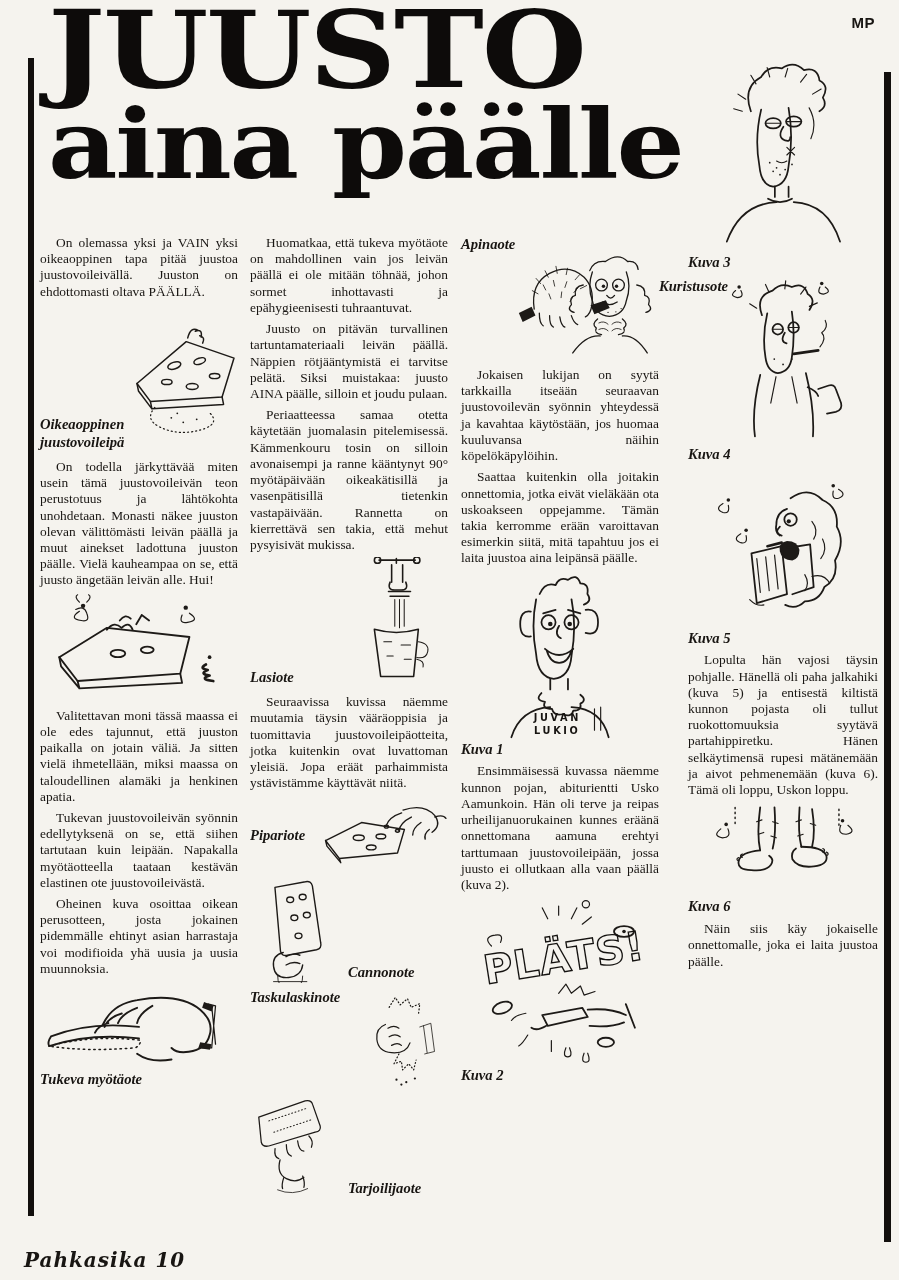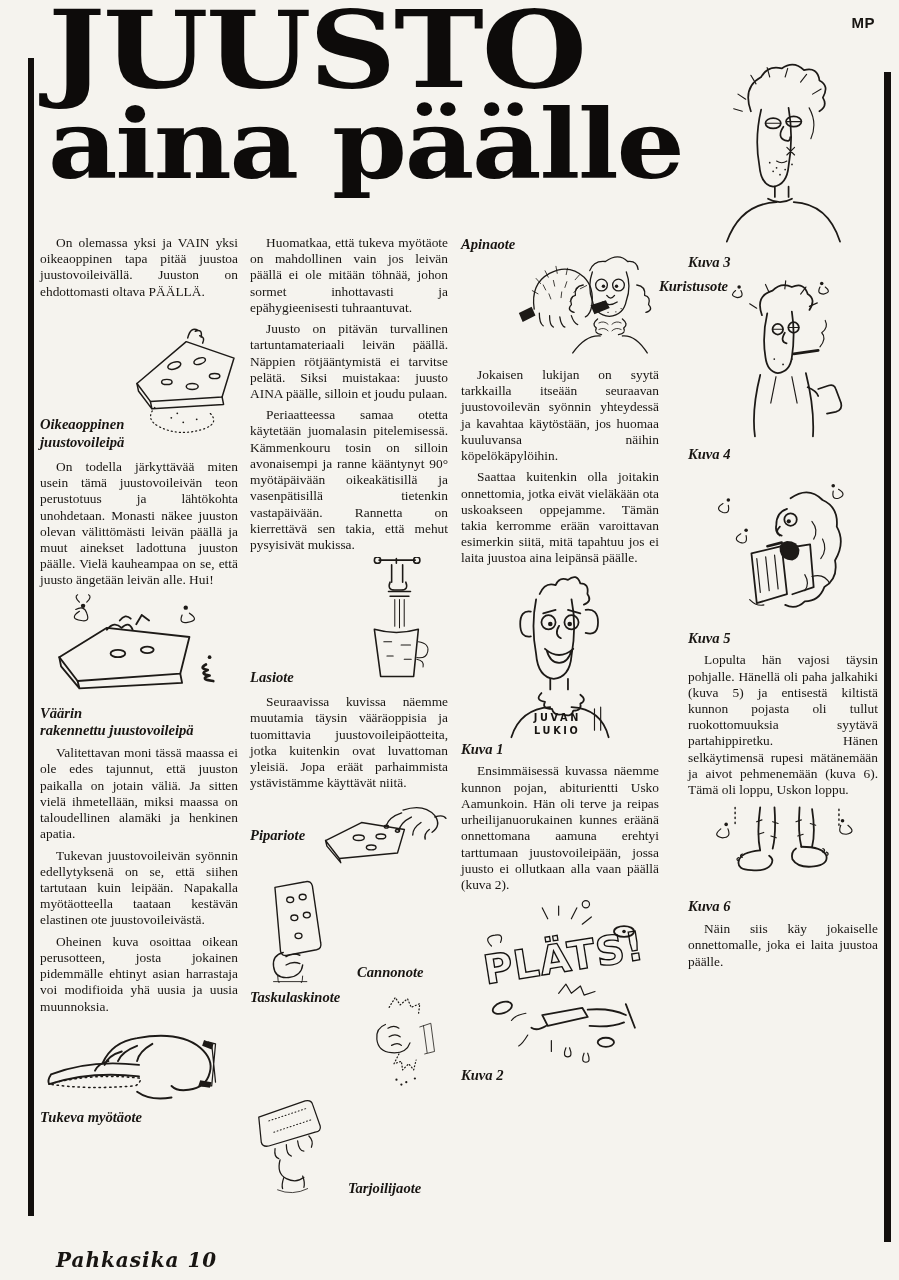--- a/index.html
+++ b/index.html
@@ -25,21 +25,21 @@
   svg.ill{display:block;flex:0 0 auto;}
   .ill path,.ill circle,.ill ellipse,.ill line,.ill polyline,.ill rect{
       stroke:#1d1a17;stroke-width:2;fill:none;stroke-linecap:round;stroke-linejoin:round;}
   .ill .fl{fill:#1d1a17;stroke:none;}
   .ill .dt{stroke-dasharray:1.5 4;stroke-width:1.6;}
   .ill .th{stroke-width:1.3;}
   .ill text.shirt{fill:#161310;stroke:none;font-family:"DejaVu Sans",sans-serif;
       font-size:11px;font-weight:bold;letter-spacing:3px;}
   .ill text.outl{fill:none;stroke:#141210;stroke-width:1.5;font-family:"DejaVu Sans",sans-serif;
       font-size:44px;font-weight:bold;letter-spacing:1px;}
-  .footer{position:absolute;left:56px;top:1248px;font-family:"DejaVu Serif",serif;
+  .footer{position:absolute;left:24px;top:1248px;font-family:"DejaVu Serif",serif;
       font-weight:bold;font-style:italic;font-size:20px;letter-spacing:1px;}
 </style>
 </head>
 <body>
 
 <div class="page">
   <div class="rule-left"></div>
   <div class="rule-right"></div>
   <div class="mp">MP</div>
 
@@ -82,24 +82,20 @@
         <path d="M8,70 L60,38 L150,48 L140,88 L28,96 Z"></path>
         <path d="M8,70 L10,80 L30,104 L28,96 M140,88 L142,98 L30,104"></path>
         <path d="M60,40 q8,-10 16,-2 q8,-8 12,2 M92,34 l6,-10 M98,24 l8,6 M74,30 q6,-8 12,-2"></path>
         <ellipse cx="72" cy="66" rx="8" ry="4"></ellipse>
           <ellipse cx="104" cy="62" rx="7" ry="3.5"></ellipse>
         <path d="M168,78 q-8,4 2,6 q-10,4 2,6 q-12,4 4,6" style="stroke-width:3"></path>
         <circle class="fl" cx="172" cy="70" r="2"></circle>
       </svg>
     </div>
 
-    <div class="cap">
-      <span class="capline">Väärin</span>
-      <span class="capline">rakennettu juustovoileipä</span>
-    </div>
 
     <p class="para">Valitettavan moni tässä maassa ei ole edes tajunnut, että juuston paikalla on jotain väliä. Ja sitten vielä ihmetellään, miksi maassa on taloudellinen alamäki ja henkinen apatia.</p>
     <p class="para">Tukevan juustovoileivän syönnin edellytyksenä on se, että siihen tartutaan kuin leipään. Napakalla myötäotteella taataan kestävän elastinen ote juustovoileivästä.</p>
     <p class="para">Oheinen kuva osoittaa oikean perusotteen, josta jokainen pidemmälle ehtinyt asian harrastaja voi modifioida yhä uusia ja uusia muunnoksia.</p>
 
     <div class="ctr">
       <svg class="ill" width="196" height="88" viewBox="0 0 196 92">
         <path d="M6,58 q40,-16 92,-10 M4,68 q44,-14 94,-8 M6,58 q-4,6 -2,10"></path>
         <path d="M4,68 q46,-12 96,-6 q-2,8 -8,8 q-50,4 -88,-2 z" class="dt"></path>
         <path d="M60,46 q10,-22 36,-26 q44,-8 66,10 q14,12 10,26 q-4,16 -22,18 q-12,2 -18,-4"></path>
@@ -154,21 +150,21 @@
         <path d="M30,12 L74,4 Q82,2 84,10 L96,92 Q98,100 90,102 L48,110 Q40,112 38,104 Z"></path>
         <ellipse cx="52" cy="30" rx="5" ry="4"></ellipse>
           <ellipse cx="70" cy="26" rx="5" ry="4"></ellipse>
         <ellipse cx="58" cy="56" rx="5" ry="4"></ellipse>
           <ellipse cx="76" cy="52" rx="5" ry="4"></ellipse>
         <ellipse cx="64" cy="82" rx="5" ry="4"></ellipse>
         <path d="M42,106 q-16,4 -14,20 q2,18 22,16 q18,-2 20,-18"></path>
         <path d="M46,112 q10,-6 20,-2 M46,124 q10,-6 20,-2"></path>
         <path d="M34,140 q0,8 2,10 M70,140 q0,8 -2,10 M28,148 h48" class="th"></path>
       </svg>
-      <div class="cap" style="margin-left:15px;">Cannonote</div>
+      <div class="cap" style="margin-left:6px;">Cannonote</div>
     </div>
 
     <div class="figrow mid">
       <div class="cap" style="width:104px;align-self:flex-start;">Taskulaskinote</div>
       <svg class="ill" width="92" height="102" viewBox="0 0 150 160">
         <path d="M54,30 l10,-16 l8,12 l12,-10 l6,14 l14,-6 l-2,16" class="dt" style="stroke-width:2"></path>
         <path d="M48,58 q-16,6 -14,24 q2,20 24,22 q24,2 30,-16"></path>
         <path d="M52,64 q10,-6 18,0 M54,78 q10,-6 18,0 M58,92 q10,-6 16,0"></path>
         <path d="M70,106 l-8,16 l12,-4 l2,14 l10,-10 l8,10 l4,-16" class="dt" style="stroke-width:2"></path>
         <circle class="fl" cx="66" cy="148" r="1.8"></circle>

